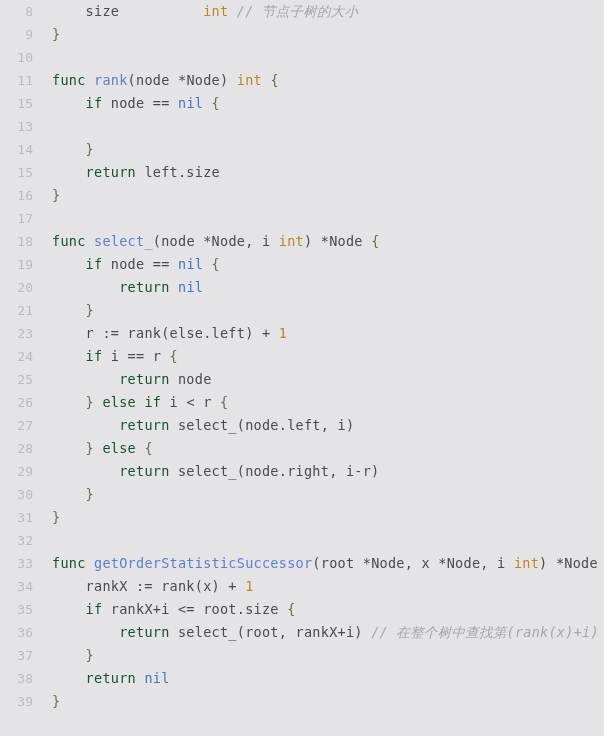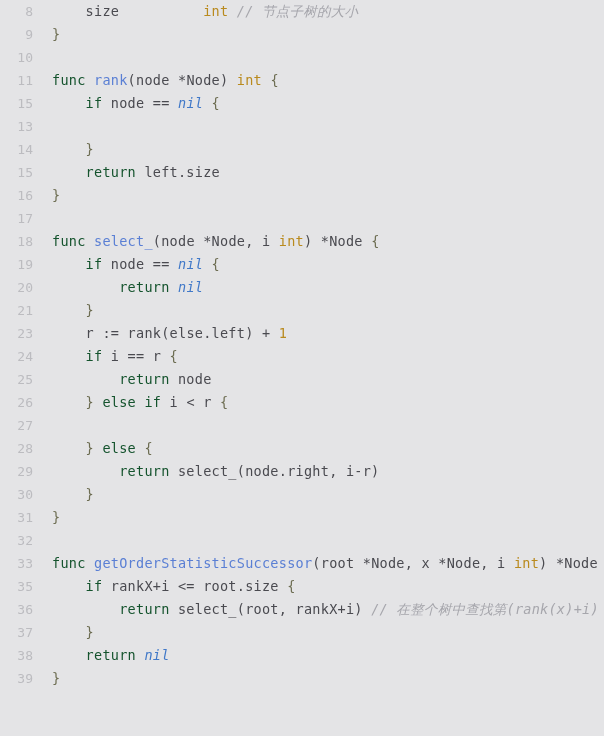--- a/index.html
+++ b/index.html
@@ -44,21 +44,21 @@
     top: 0;
     line-height: 23px;
     color: #4a4a50;
     letter-spacing: 0.02em;
     margin-left: 8px;
   }
   
   .kw   { color: #14532d; }   
   .fn   { color: #5a7fd4; }   
   .typ  { color: #b98a1e; }   
-  .blt  { color: #4078c8; font-style: italic; }   
+  .blt  { color: #4078c8; }   
   .num  { color: #b98a1e; }   
   .pun  { color: #6d6d52; }   
   .id   { color: #4a4a50; }   
   .cm   { color: #a6a6ac; font-style: italic; }
 </style>
 </head>
 <body>
 
 <div id="editor">
   <div id="gutter-and-code">
@@ -73,26 +73,27 @@
       <div class="code-line"><span class="ln">16</span><span class="lc"><span class="pun">}</span></span></div>
       <div class="code-line"><span class="ln">17</span><span class="lc"></span></div>
       <div class="code-line"><span class="ln">18</span><span class="lc"><span class="kw">func</span><span class="id"> </span><span class="fn">select_</span><span class="id">(node *Node, i </span><span class="typ">int</span><span class="id">) *Node </span><span class="pun">{</span></span></div>
       <div class="code-line"><span class="ln">19</span><span class="lc"><span class="id">    </span><span class="kw">if</span><span class="id"> node == </span><span class="blt">nil</span><span class="id"> </span><span class="pun">{</span></span></div>
       <div class="code-line"><span class="ln">20</span><span class="lc"><span class="id">        </span><span class="kw">return</span><span class="id"> </span><span class="blt">nil</span></span></div>
       <div class="code-line"><span class="ln">21</span><span class="lc"><span class="id">    </span><span class="pun">}</span></span></div>
       <div class="code-line"><span class="ln">23</span><span class="lc"><span class="id">    r := </span><span class="id">rank</span><span class="id">(else.left) + </span><span class="num">1</span></span></div>
       <div class="code-line"><span class="ln">24</span><span class="lc"><span class="id">    </span><span class="kw">if</span><span class="id"> i == r </span><span class="pun">{</span></span></div>
       <div class="code-line"><span class="ln">25</span><span class="lc"><span class="id">        </span><span class="kw">return</span><span class="id"> node</span></span></div>
       <div class="code-line"><span class="ln">26</span><span class="lc"><span class="id">    </span><span class="pun">}</span><span class="id"> </span><span class="kw">else</span><span class="id"> </span><span class="kw">if</span><span class="id"> i &lt; r </span><span class="pun">{</span></span></div>
-      <div class="code-line"><span class="ln">27</span></div>
+      <div class="code-line"><span class="ln">27</span><span class="lc"><span class="id">        </span><span class="kw">return</span><span class="id"> select_(node.left, i)</span></span></div>
       <div class="code-line"><span class="ln">28</span><span class="lc"><span class="id">    </span><span class="pun">}</span><span class="id"> </span><span class="kw">else</span><span class="id"> </span><span class="pun">{</span></span></div>
       <div class="code-line"><span class="ln">29</span><span class="lc"><span class="id">        </span><span class="kw">return</span><span class="id"> select_(node.right, i-r)</span></span></div>
       <div class="code-line"><span class="ln">30</span><span class="lc"><span class="id">    </span><span class="pun">}</span></span></div>
       <div class="code-line"><span class="ln">31</span><span class="lc"><span class="pun">}</span></span></div>
       <div class="code-line"><span class="ln">32</span><span class="lc"></span></div>
       <div class="code-line"><span class="ln">33</span><span class="lc"><span class="kw">func</span><span class="id"> </span><span class="fn">getOrderStatisticSuccessor</span><span class="id">(root *Node, x *Node, i </span><span class="typ">int</span><span class="id">) *Node </span><span class="pun">{</span></span></div>
+      <div class="code-line"><span class="ln">34</span><span class="lc"><span class="id">    rankX := </span><span class="id">rank</span><span class="id">(x) + </span><span class="num">1</span></span></div>
       <div class="code-line"><span class="ln">35</span><span class="lc"><span class="id">    </span><span class="kw">if</span><span class="id"> rankX+i &lt;= root.size </span><span class="pun">{</span></span></div>
       <div class="code-line"><span class="ln">36</span><span class="lc"><span class="id">        </span><span class="kw">return</span><span class="id"> select_(root, rankX+i) </span><span class="cm">// 在整个树中查找第(rank(x)+i) 个/</span></span></div>
       <div class="code-line"><span class="ln">37</span><span class="lc"><span class="id">    </span><span class="pun">}</span></span></div>
       <div class="code-line"><span class="ln">38</span><span class="lc"><span class="id">    </span><span class="kw">return</span><span class="id"> </span><span class="blt">nil</span></span></div>
       <div class="code-line"><span class="ln">39</span><span class="lc"><span class="pun">}</span></span></div>
     </div>
 </div>
 
 </body></html>

